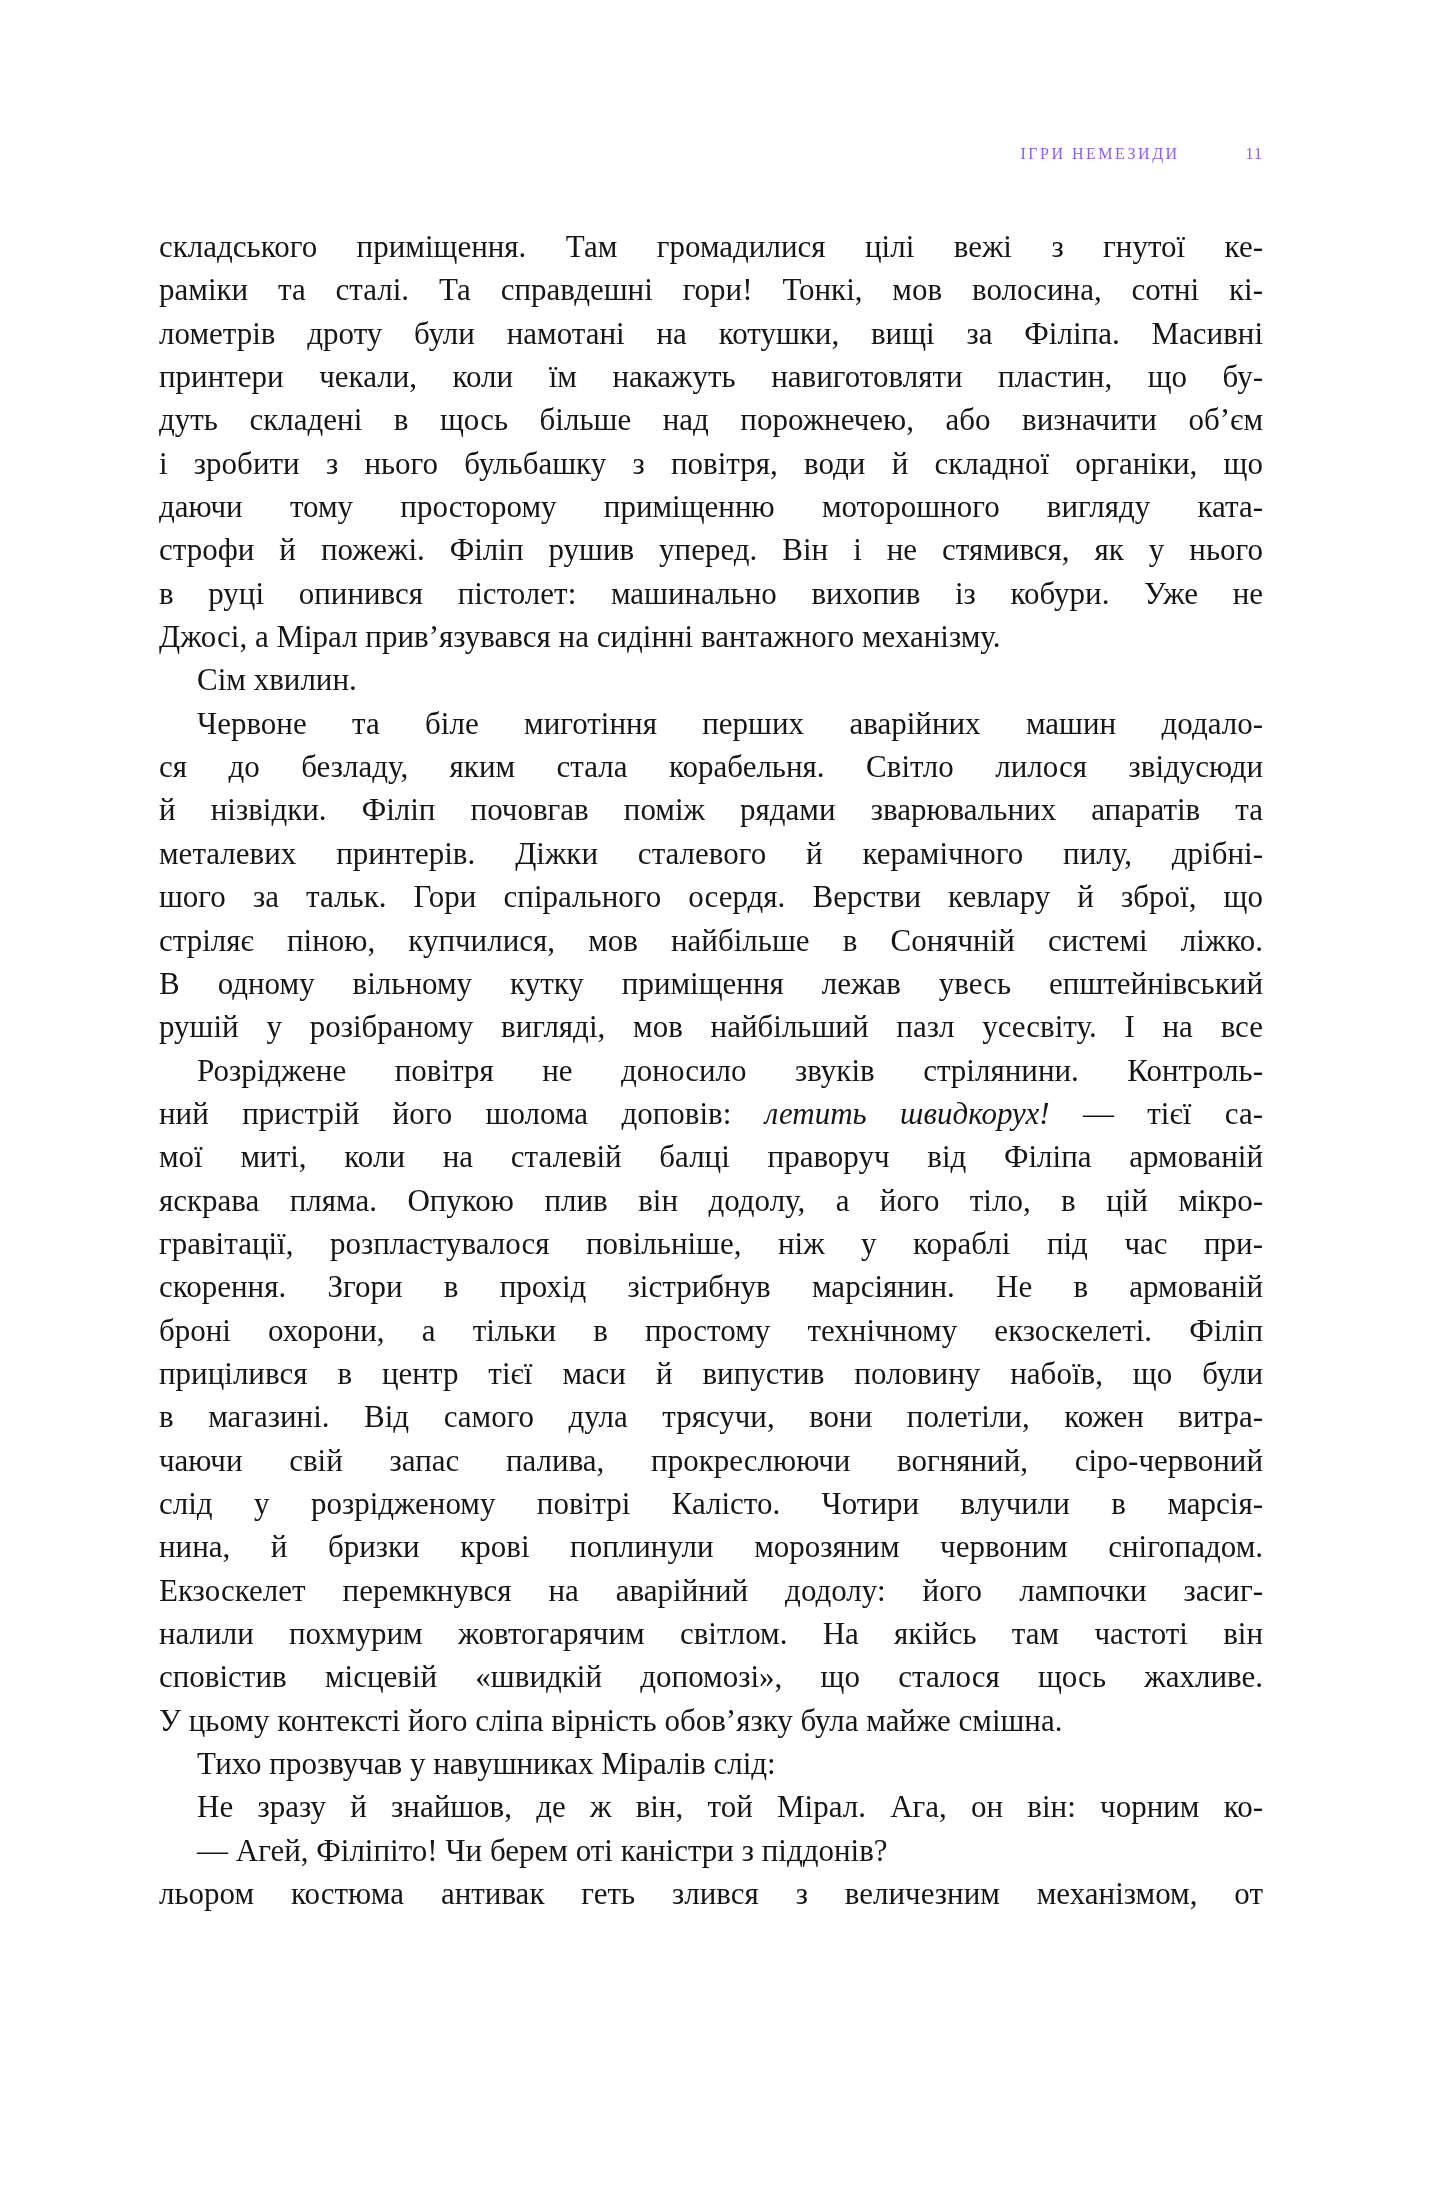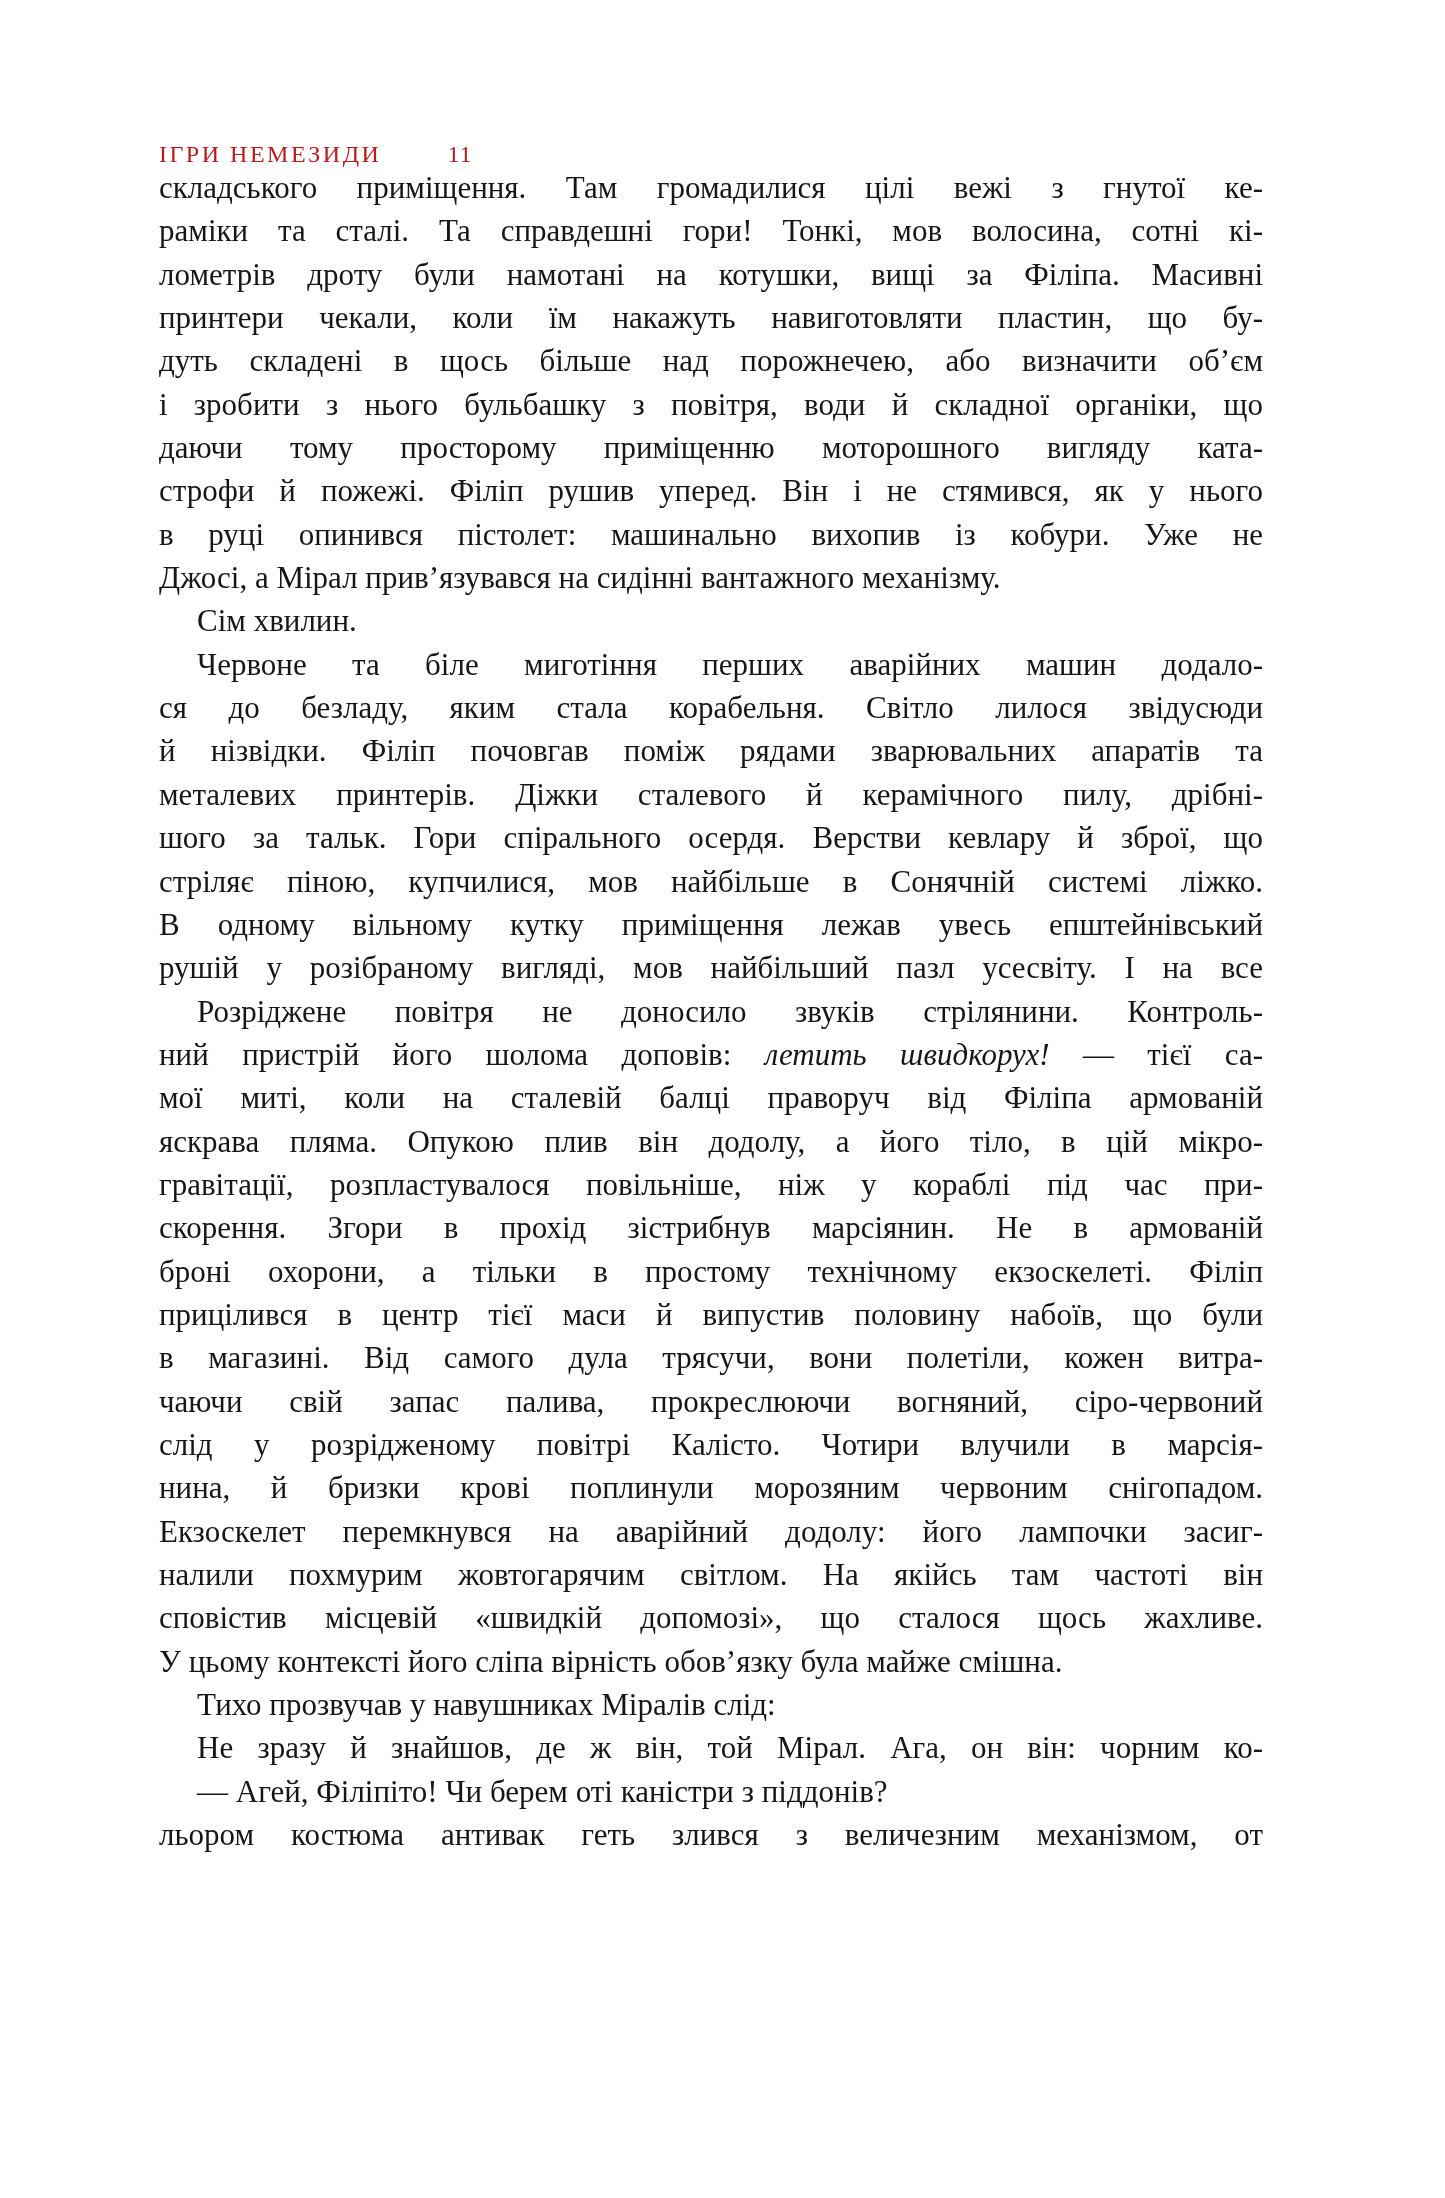--- a/index.html
+++ b/index.html
@@ -18,36 +18,38 @@
     overflow: hidden;
   }
   .content {
     position: absolute;
     left: 159px;
     top: 142px;
     width: 1104px;
   }
   .running-head {
     display: flex;
+    justify-content: flex-end;
     align-items: baseline;
-    font-size: 24px;
+    font-size: 16px;
     line-height: 24px;
     letter-spacing: 2.5px;
-    color: #b91c1c;
+    color: #8b5cf6;
   }
   .running-head .head-title {
     font-variant: normal;
     text-transform: uppercase;
   }
   .running-head .head-pagenum {
     margin-left: 66px;
     letter-spacing: 1px;
     font-family: Liberation Serif, serif;
   }
   .text-block {
+    margin-top: 59px;
     font-size: 31px;
     line-height: 43.35px;
   }
   .line {
     text-align: justify;
     text-align-last: justify;
     white-space: normal;
   }
   .line.para-end {
     text-align-last: left;

